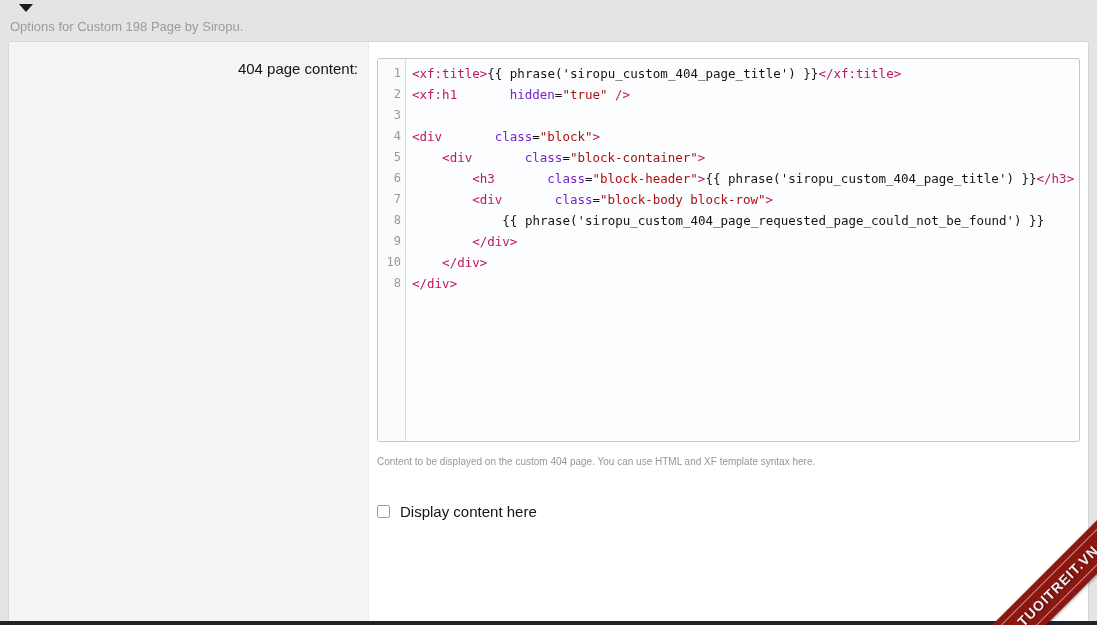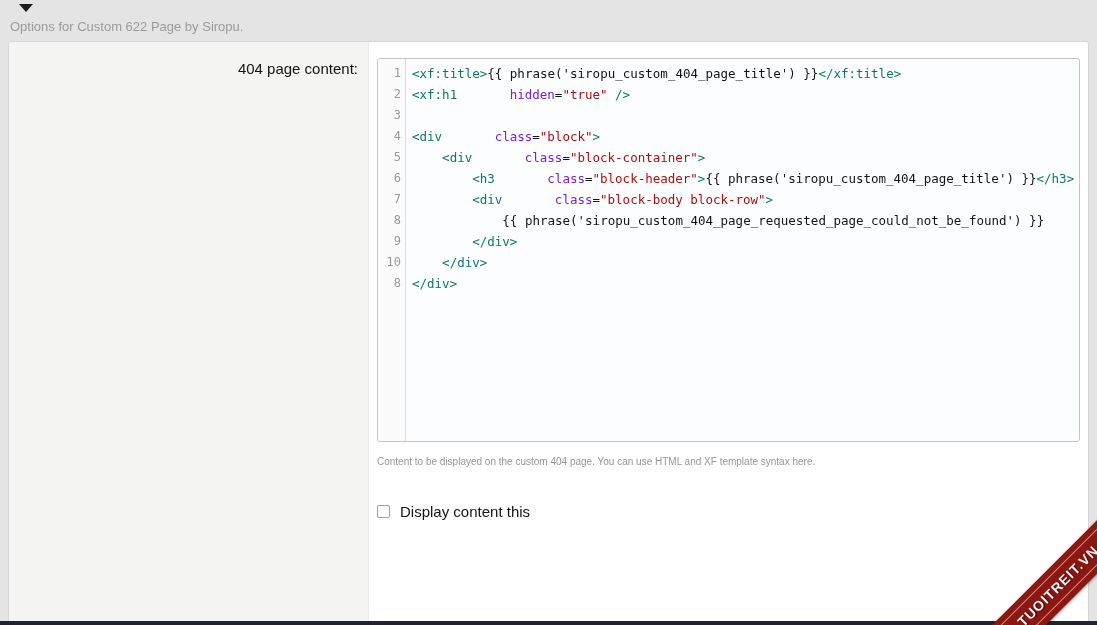--- a/index.html
+++ b/index.html
@@ -63,21 +63,21 @@
     padding:4px 4px 0 0;
     text-align:right;
     color:#999;
     background:#fbfbfb;
     border-right:1px solid #dcdcdc;
     user-select:none;
   }
   .gutter .ln { height:21px; font-size:12px; }
   .code-lines { flex:1; padding:4px 0 0 6px; overflow:hidden; }
   .code-lines .cl { height:21px; white-space:pre; }
-  .tk-tag { color:#0f766e; }
+  .tk-tag { color:#be185d; }
   .tk-attr { color:#7b22c9;padding-left:45px; }
   .tk-str { color:#aa1111; }
   .tk-pln { color:#141414; }
 
   .explain { margin-top:12px; font-size:10px; color:#979797; line-height:16px; }
 
   
   .checkbox-row { margin-top:33px; display:flex; align-items:center; cursor:pointer; }
   .checkbox {
     width:13px; height:13px;
@@ -141,21 +141,21 @@
 </style>
 </head>
 <body>
 
 <div class="screen">
 
   <header class="page-header">
     <h1 class="page-title">
       <span class="caret"></span>
     </h1>
-    <p class="page-subtitle">Options for Custom 622 Page by Siropu.</p>
+    <p class="page-subtitle">Options for Custom 198 Page by Siropu.</p>
   </header>
 
   <div class="panel">
     <div class="label-col">
       <span class="option-label">404 page content:</span>
     </div>
     <div class="content-col">
 
       <div class="code-editor">
         <div class="gutter" id="gutter">
@@ -183,21 +183,21 @@
             <div class="cl"><span class="tk-pln">        </span><span class="tk-tag">&lt;/div&gt;</span></div>
             <div class="cl"><span class="tk-pln">    </span><span class="tk-tag">&lt;/div&gt;</span></div>
             <div class="cl"><span class="tk-tag">&lt;/div&gt;</span></div>
           </div>
       </div>
 
       <p class="explain">Content to be displayed on the custom 404 page. You can use HTML and XF template syntax here.</p>
 
       <div class="checkbox-row">
         <span class="checkbox"></span>
-        <span class="checkbox-label">Display content this</span>
+        <span class="checkbox-label">Display content here</span>
       </div>
 
     </div>
   </div>
 
   <div class="save-bar">
     <button class="save-btn">
       <span>
         <svg width="14" height="14" viewBox="0 0 16 16" fill="none" stroke="#ffffff" stroke-width="1.4">
           <path d="M1.5 1.5 H11 L14.5 5 V14.5 H1.5 Z"></path>

